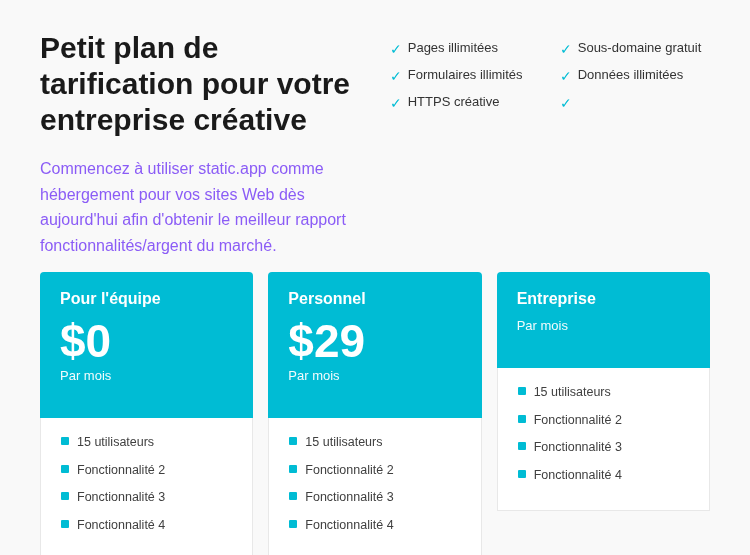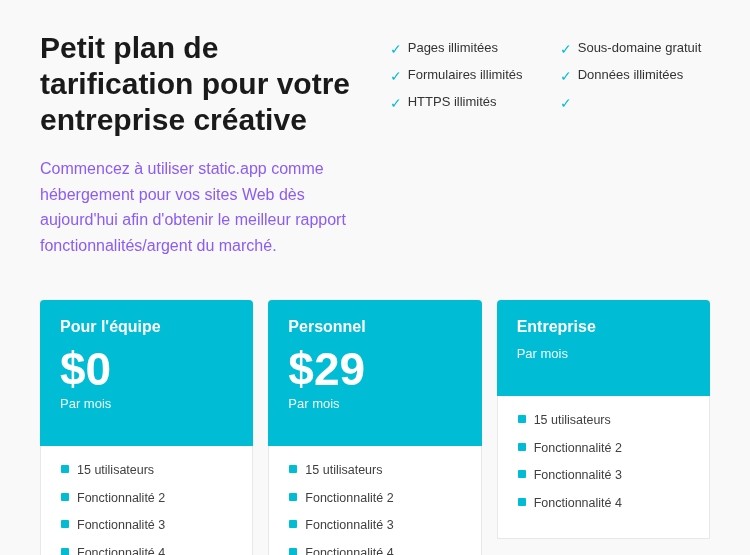--- a/index.html
+++ b/index.html
@@ -15,21 +15,21 @@
       overflow-x: hidden;
     }
     .page-wrapper {
       width: 750px;
       padding: 30px 40px 20px 40px;
       background: #f9f9f9;
     }
     .top-section {
       display: flex;
       gap: 30px;
-      margin-bottom: 42px;
+      margin-bottom: 14px;
     }
     .left-block {
       flex: 0 0 320px;
     }
     .main-title {
       font-size: 30px;
       font-weight: 800;
       color: #1a1a1a;
       line-height: 1.2;
       margin-bottom: 18px;
@@ -131,21 +131,21 @@
       <div class="feature-item">
             <span class="checkmark">✓</span>
             <span>Pages illimitées</span>
           </div>
           <div class="feature-item">
             <span class="checkmark">✓</span>
             <span>Formulaires illimités</span>
           </div>
           <div class="feature-item">
             <span class="checkmark">✓</span>
-            <span>HTTPS illimités</span>
+            <span>HTTPS créative</span>
           </div>
         </div>
       <div class="features-col">
       <div class="feature-item">
             <span class="checkmark">✓</span>
             <span>Sous-domaine gratuit</span>
           </div>
           <div class="feature-item">
             <span class="checkmark">✓</span>
             <span>Données illimitées</span>

